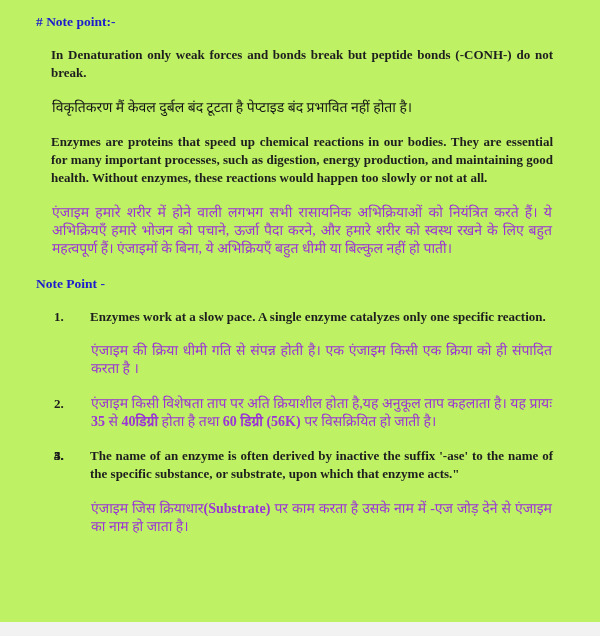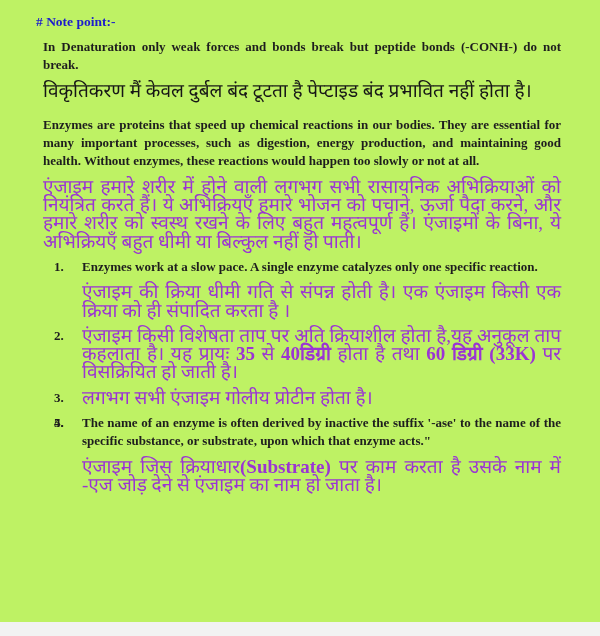--- a/index.html
+++ b/index.html
@@ -24,27 +24,27 @@
     font-size: 13.5px;
     line-height: 18px;
     margin: 0;
   }
   p.en {
     color: #1e1e1e;
     font-weight: bold;
     font-size: 13px;
     line-height: 18.3px;
     text-align: justify;
-    margin: 7px;
+    margin: 15px;
   }
   p.hi {
-    font-size: 19px;
+    font-size: 14px;
     line-height: 18.3px;
     text-align: justify;
-    margin: 7px;
+    margin: 16px;
   }
   p.hi.black { color: #161616; }
   p.hi.purple { color: #9b34d4; }
   .seg-bold { font-weight: bold; }
 
   .section-note { margin-bottom: 16px; }
   .section-enzyme { margin-bottom: 0; }
 
   ol.note-list {
     list-style: none;
@@ -85,34 +85,34 @@
       <div class="heading"># Note point:-</div>
       <p class="en">In Denaturation only weak forces and bonds break but peptide bonds (-CONH-) do not break.</p>
       <p class="hi black">विकृतिकरण मैं केवल दुर्बल बंद टूटता है पेप्टाइड बंद प्रभावित नहीं होता है।</p>
     </div>
 
     <div class="section-enzyme">
       <p class="en">Enzymes are proteins that speed up chemical reactions in our bodies. They are essential for many important processes, such as digestion, energy production, and maintaining good health. Without enzymes, these reactions would happen too slowly or not at all.</p>
       <p class="hi purple">एंजाइम हमारे शरीर में होने वाली लगभग सभी रासायनिक अभिक्रियाओं को नियंत्रित करते हैं। ये अभिक्रियएँ हमारे भोजन को पचाने, ऊर्जा पैदा करने, और हमारे शरीर को स्वस्थ रखने के लिए बहुत महत्वपूर्ण हैं। एंजाइमों के बिना, ये अभिक्रियएँ बहुत धीमी या बिल्कुल नहीं हो पाती।</p>
     </div>
 
+    <div class="heading">Note Point -</div>
 
     <ol class="note-list">
       <li>
         <span class="num">1.</span>
         <p class="en">Enzymes work at a slow pace. A single enzyme catalyzes only one specific reaction.</p>
         <p class="hi purple"><span>एंजाइम की क्रिया धीमी गति से संपन्न होती है। एक एंजाइम किसी एक क्रिया को ही संपादित करता है ।</span></p>
       </li>
       <li>
         <span class="num">2.</span>
-        <p class="hi purple"><span>एंजाइम किसी विशेषता ताप पर अति क्रियाशील होता है,यह अनुकूल ताप कहलाता है। यह प्रायः </span><span class="seg-bold">35</span><span> से </span><span class="seg-bold">40डिग्री</span><span>  होता है तथा </span><span class="seg-bold">60 डिग्री (33K)</span><span> पर विसक्रियित हो जाती है।</span></p>
+        <p class="hi purple"><span>एंजाइम किसी विशेषता ताप पर अति क्रियाशील होता है,यह अनुकूल ताप कहलाता है। यह प्रायः </span><span class="seg-bold">35</span><span> से </span><span class="seg-bold">40डिग्री</span><span>  होता है तथा </span><span class="seg-bold">60 डिग्री (56K)</span><span> पर विसक्रियित हो जाती है।</span></p>
       </li>
       <li>
         <span class="num">3.</span>
-        <p class="hi purple"><span>लगभग सभी एंजाइम गोलीय प्रोटीन होता है।</span></p>
       </li>
       <li>
         <span class="num">4.</span>
       </li>
       <li>
         <span class="num">5.</span>
         <p class="en">The name of an enzyme is often derived by inactive the suffix '-ase' to the name of the specific substance, or substrate, upon which that enzyme acts."</p>
         <p class="hi purple"><span>एंजाइम जिस क्रियाधार</span><span class="seg-bold">(Substrate)</span><span>  पर काम करता है उसके नाम में -एज जोड़ देने से एंजाइम का नाम हो जाता है।</span></p>
       </li>
     </ol>

